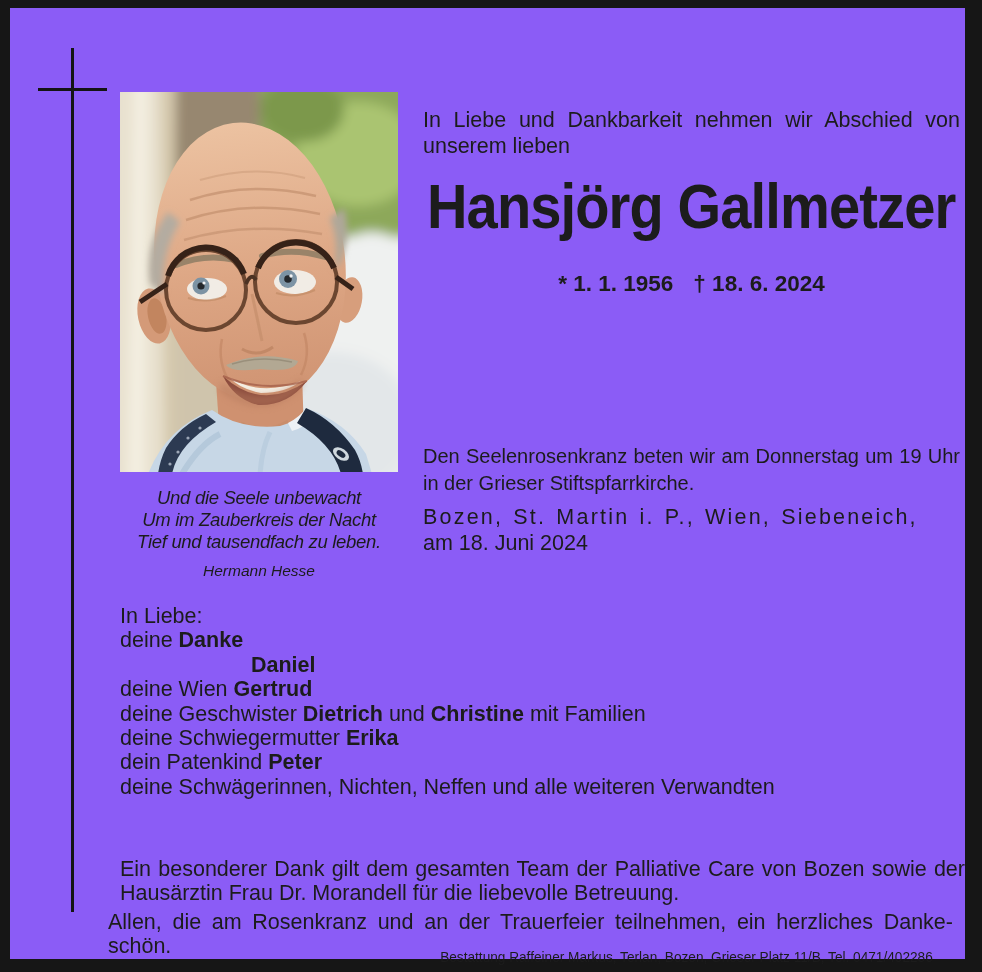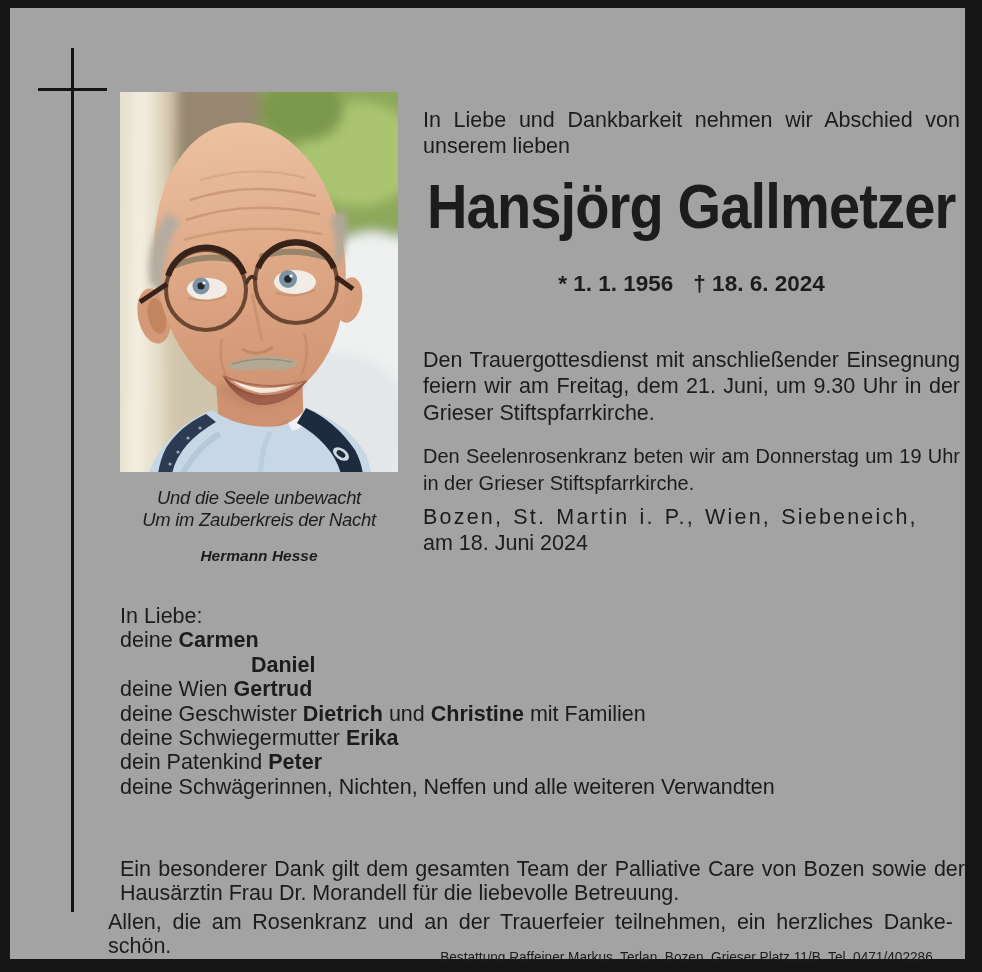--- a/index.html
+++ b/index.html
@@ -4,21 +4,21 @@
 <style>
   html,body{margin:0;padding:0;}
   body{
     width:982px;height:972px;position:relative;
     background:#161616;
     font-family:"Liberation Sans","DejaVu Sans",sans-serif;
     color:#1c1c1c;overflow:hidden;
   }
   .card{
     position:absolute;left:10px;top:8px;right:17px;bottom:13px;
-    background:#a3a3a3;
+    background:#8b5cf6;
   }
   
   .cross-v{position:absolute;left:61px;top:40px;width:2.5px;height:864px;background:#141414;}
   .cross-h{position:absolute;left:28px;top:80px;width:69px;height:2.5px;background:#141414;}
 
   
   .photo{position:absolute;left:110px;top:84px;width:278px;height:380px;overflow:hidden;}
   .photo svg{display:block;}
 
   
@@ -41,21 +41,21 @@
   .para-rosary{position:absolute;left:413px;top:415px;width:537px;font-size:20px;line-height:26.5px;text-align:justify;}
   .places{position:absolute;left:413px;top:497px;width:545px;font-size:21.5px;line-height:25.5px;}
   .places .spread{letter-spacing:2.2px;word-spacing:2px;white-space:nowrap;}
 
   
   .poem{
     position:absolute;left:110px;top:479px;width:278px;
     font-style:italic;font-size:18.5px;line-height:22px;text-align:center;
     letter-spacing:-0.3px;
   }
-  .poem .author{font-size:15.5px;margin-top:14px;letter-spacing:0;font-weight:bold;}
+  .poem .author{font-size:15.5px;margin-top:7px;letter-spacing:0;}
 
   
   .family{position:absolute;left:110px;top:596px;width:845px;font-size:21.5px;line-height:24.4px;}
   .fam-line b{font-weight:bold;}
   .fam-line.indent{padding-left:131px;}
 
   .thanks-1{position:absolute;left:110px;top:827px;width:845px;font-size:21.5px;line-height:24.5px;text-align:justify;}
   .thanks-2{position:absolute;left:98px;top:880px;width:845px;font-size:21.5px;line-height:24.5px;text-align:justify;}
 
   .footer{
@@ -183,38 +183,38 @@
 
   <p class="intro">In Liebe und Dankbarkeit nehmen wir Abschied von unserem lieben</p>
 
   <h1 class="name">Hansjörg Gallmetzer</h1>
 
   <div class="dates">
     <span>* 1. 1. 1956</span>
     <span>† 18. 6. 2024</span>
   </div>
 
-  <p class="para-funeral" lang="de">Den Trauergottesdienst mit anschließender Einseg­nung feiern wir am Freitag, dem 21. Juni, um 9.30 Uhr in der Grieser Stiftspfarrkirche.</p>
   <p class="para-rosary" lang="de">Den Seelenrosenkranz beten wir am Donnerstag um 19 Uhr in der Grieser Stiftspfarrkirche.</p>
 
   <div class="places">
     <div class="spread">Bozen, St. Martin i. P., Wien, Siebeneich,</div>
     <div>am 18. Juni 2024</div>
   </div>
 
   <div class="poem">
     <div>Und die Seele unbewacht</div>
     <div>Um im Zauberkreis der Nacht</div>
+    <div>Tief und tausendfach zu leben.</div>
     <div class="author">Hermann Hesse</div>
   </div>
 
   <div class="family">
     <div class="fam-line">In Liebe:</div>
     <div>
-        <div class="fam-line"><span>deine </span><b>Carmen</b></div>
+        <div class="fam-line"><span>deine </span><b>Danke</b></div>
         <div class="fam-line indent"><b>Daniel</b></div>
         <div class="fam-line"><span>deine Wien </span><b>Gertrud</b></div>
         <div class="fam-line"><span>deine Geschwister </span><b>Dietrich</b><span> und </span><b>Christine</b><span> mit Familien</span></div>
         <div class="fam-line"><span>deine Schwiegermutter </span><b>Erika</b></div>
         <div class="fam-line"><span>dein Patenkind </span><b>Peter</b></div>
         <div class="fam-line"><span>deine Schwägerinnen, Nichten, Neffen und alle weiteren Verwandten</span></div>
       </div>
   </div>
 
   <p class="thanks-1" lang="de">Ein besonderer Dank gilt dem gesamten Team der Palliative Care von Bozen sowie der Hausärztin Frau Dr. Morandell für die liebevolle Betreuung.</p>

